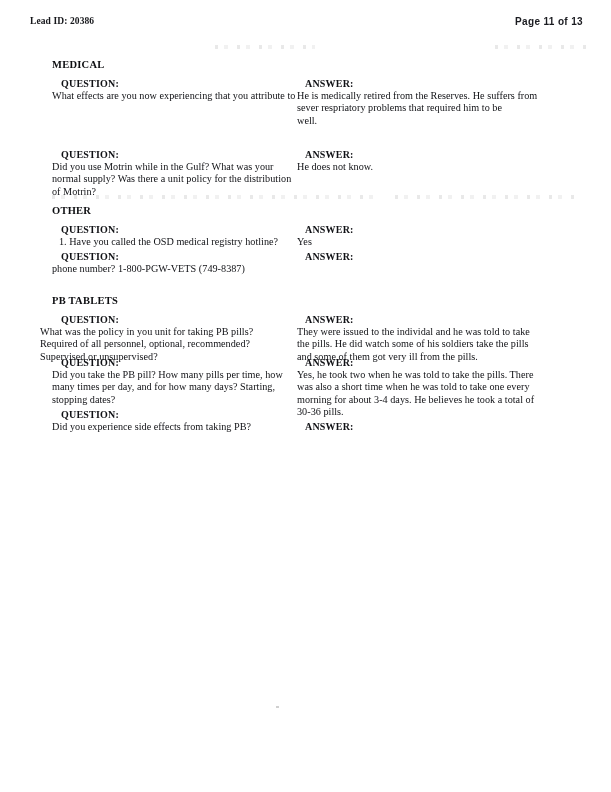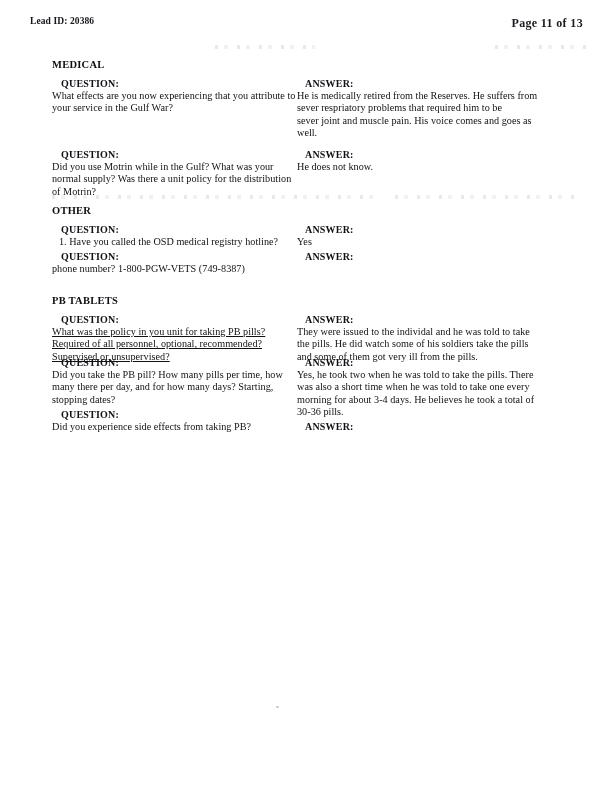--- a/index.html
+++ b/index.html
@@ -37,23 +37,23 @@
     font-weight: bold;
     font-size: 9.5px;
     letter-spacing: 0.1px;
     color: #15161a;
     white-space: nowrap;
   }
   .page-header .page-number {
     position: absolute;
     right: 0;
     top: 0;
-    font-family: Liberation Serif, serif;
-    font-weight: bold;
-    font-size: 12px;
+    font-family: Liberation Sans, sans-serif;
+    font-weight: bold;
+    font-size: 10px;
     letter-spacing: 0.35px;
     color: #1a1b20;
     white-space: nowrap;
   }
 
   
   .ghost-line {
     position: absolute;
     height: 4px;
     background: repeating-linear-gradient(
@@ -140,28 +140,26 @@
   <div class="ghost-line" style="left:395px; top:195px; width:180px;"></div>
   <div class="ghost-speck" style="left:276px; top:706px;"></div>
 
   <div class="content">
 
     <div class="section-heading" style="left:52px; top:59px;">MEDICAL</div>
 
     <div class="qa-label" style="left:61px; top:78px;">QUESTION:</div>
     <div class="qa-text left-col" style="left:52px; top:90px;">
       <p>What effects are you now experiencing that you attribute to</p>
-      <p>your service in the Gulf War?</p>
     </div>
 
     <div class="qa-label" style="left:305px; top:78px;">ANSWER:</div>
     <div class="qa-text right-col" style="left:297px; top:90px;">
       <p>He is medically retired from the Reserves.  He suffers from</p>
       <p>sever respriatory problems that required him to be</p>
-      <p>sever joint and muscle pain.  His voice comes and goes as</p>
       <p>well.</p>
     </div>
 
     <div class="qa-label" style="left:61px; top:149px;">QUESTION:</div>
     <div class="qa-text left-col" style="left:52px; top:161px;">
       <p>Did you use Motrin while in the Gulf?  What was your</p>
       <p>normal supply?  Was there a unit policy for the distribution</p>
       <p>of Motrin?</p>
     </div>
 
@@ -185,37 +183,37 @@
     <div class="qa-label" style="left:61px; top:251px;">QUESTION:</div>
     <div class="qa-text left-col" style="left:52px; top:263px;">
       <p>phone number?  1-800-PGW-VETS (749-8387)</p>
     </div>
 
     <div class="qa-label" style="left:305px; top:251px;">ANSWER:</div>
 
     <div class="section-heading" style="left:52px; top:295px;">PB TABLETS</div>
 
     <div class="qa-label" style="left:61px; top:314px;">QUESTION:</div>
-    <div class="qa-text left-col" style="left:52px; top:326px;text-decoration:underline;">
+    <div class="qa-text left-col" style="left:40px; top:326px;">
       <p>What was the policy in you unit for taking PB pills?</p>
       <p>Required of all personnel, optional, recommended?</p>
       <p>Supervised or unsupervised?</p>
     </div>
 
     <div class="qa-label" style="left:305px; top:314px;">ANSWER:</div>
     <div class="qa-text right-col" style="left:297px; top:326px;">
       <p>They were issued to the individal and he was told to take</p>
       <p>the pills.  He did watch some of his soldiers take the pills</p>
       <p>and some of them got very ill from the pills.</p>
     </div>
 
     <div class="qa-label" style="left:61px; top:357px;">QUESTION:</div>
     <div class="qa-text left-col" style="left:52px; top:369px;">
       <p>Did you take the PB pill?  How many pills per time, how</p>
-      <p>many there per day, and for how many days?  Starting,</p>
+      <p>many times per day, and for how many days?  Starting,</p>
       <p>stopping dates?</p>
     </div>
 
     <div class="qa-label" style="left:305px; top:357px;">ANSWER:</div>
     <div class="qa-text right-col" style="left:297px; top:369px;">
       <p>Yes, he took two when he was told to take the pills.  There</p>
       <p>was also a short time when he was told to take one every</p>
       <p>morning for about 3-4 days.  He believes he took a total of</p>
       <p>30-36 pills.</p>
     </div>

